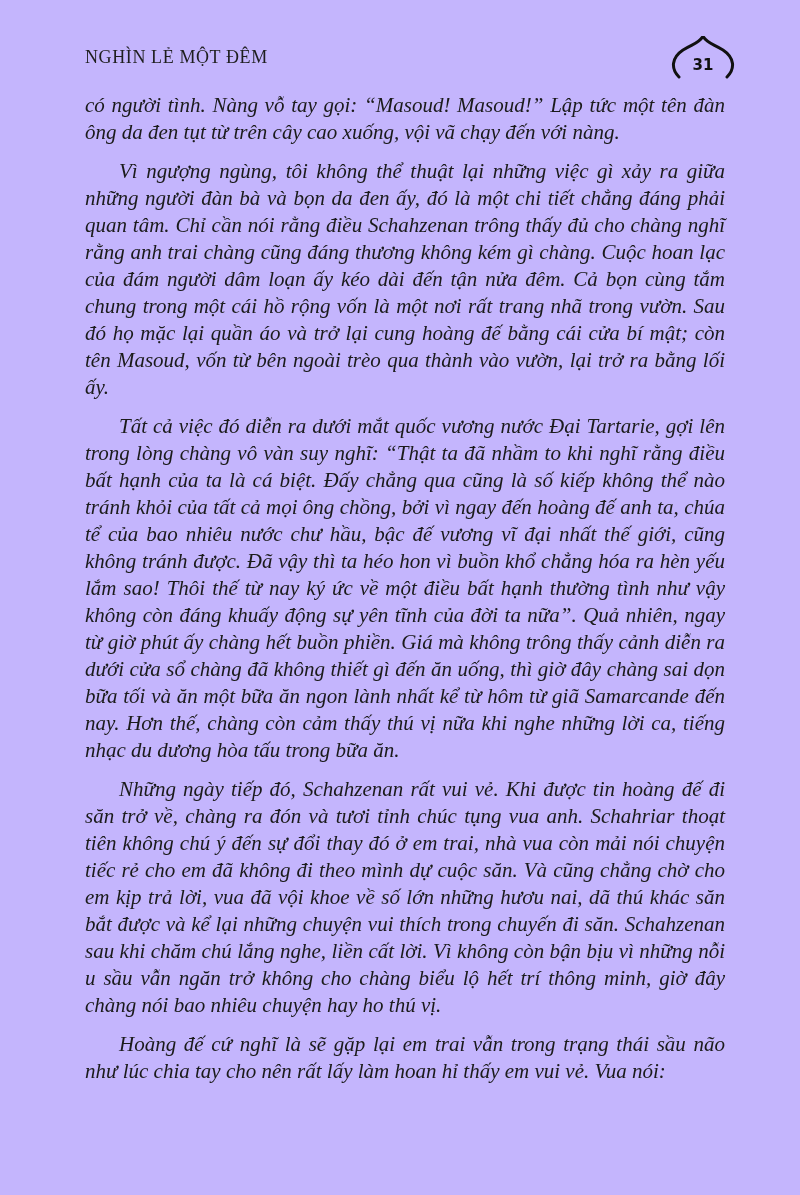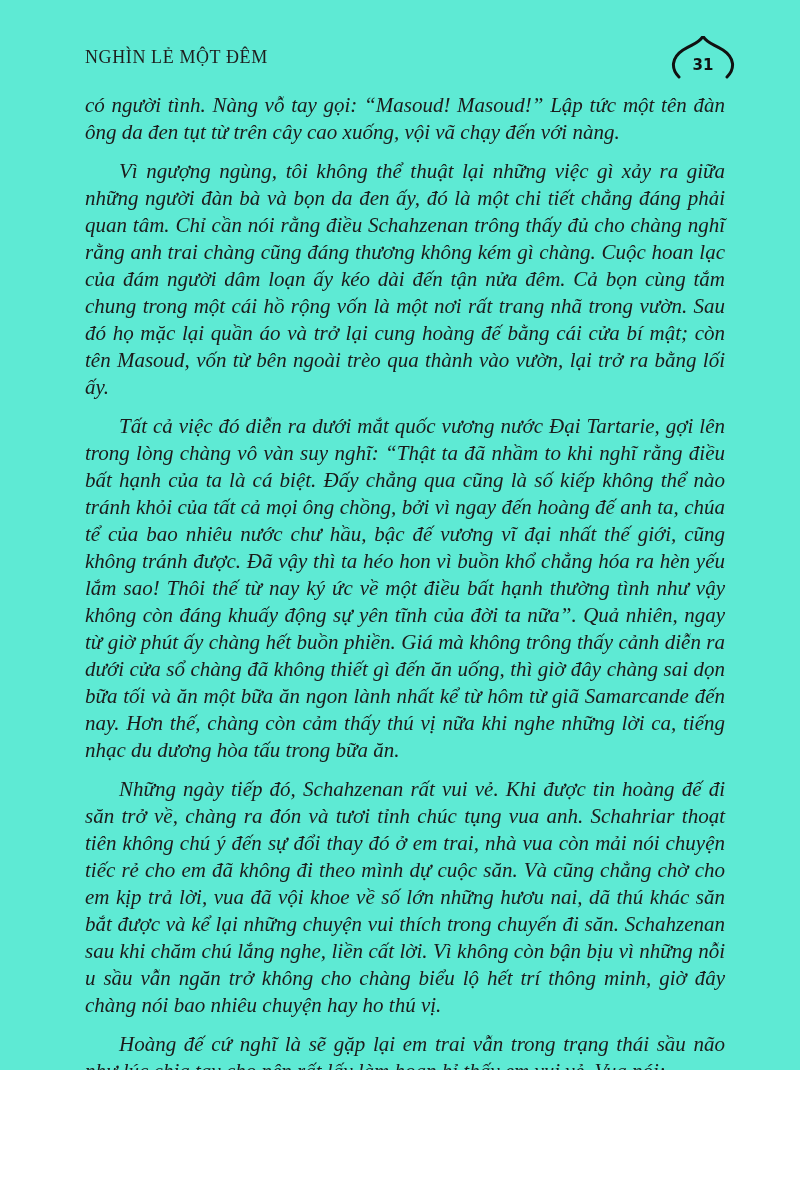--- a/index.html
+++ b/index.html
@@ -1,21 +1,21 @@
 <!DOCTYPE html>
 <html><head>
 <meta charset="utf-8">
 <style>
   * { margin: 0; padding: 0; box-sizing: border-box; }
   html, body { background: #ffffff; }
   .page {
     position: relative;
     width: 800px;
-    height: 1070px;
-    background: #5eead4;
+    height: 1195px;
+    background: #c4b5fd;
     color: #1c1c1c;
     overflow: hidden;
     font-family: "Liberation Serif", serif;
   }
   .page-header {
     position: absolute;
     top: 30px;
     left: 85px;
     right: 62px;
     display: flex;

